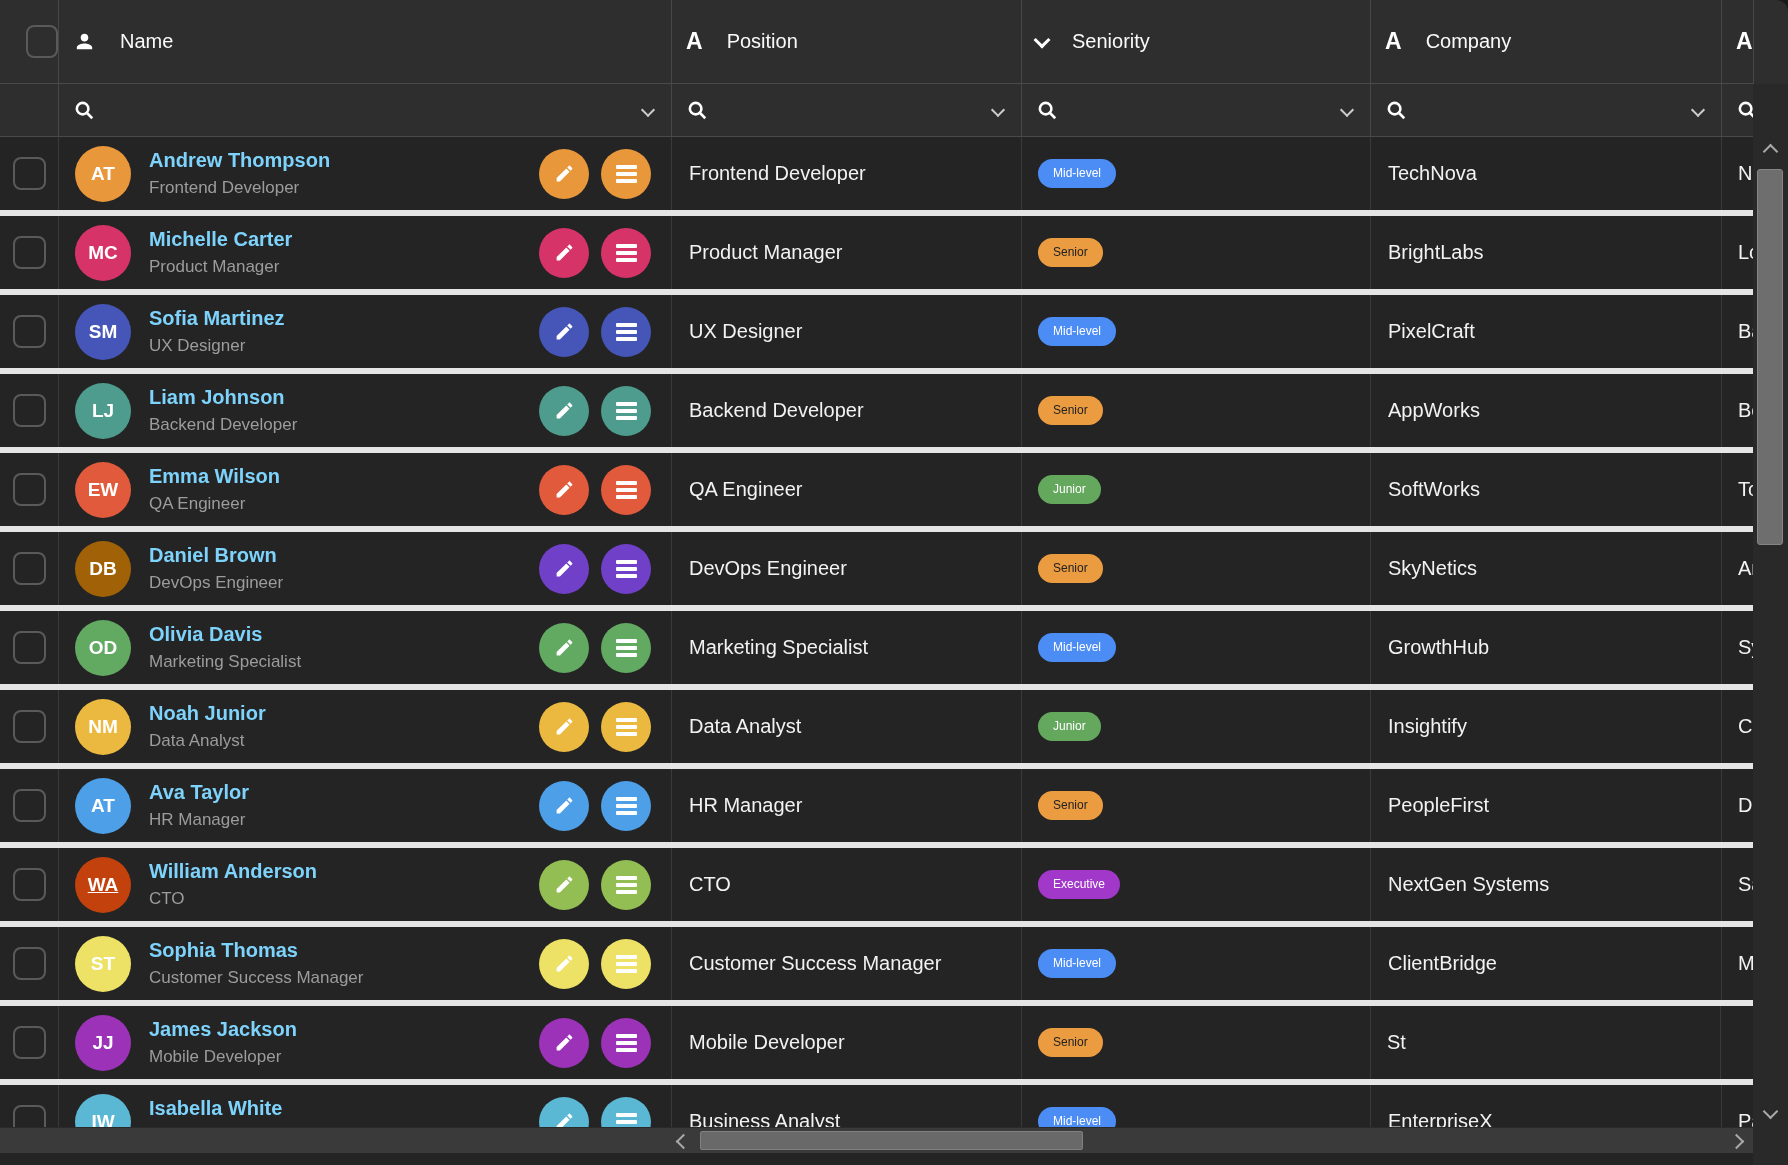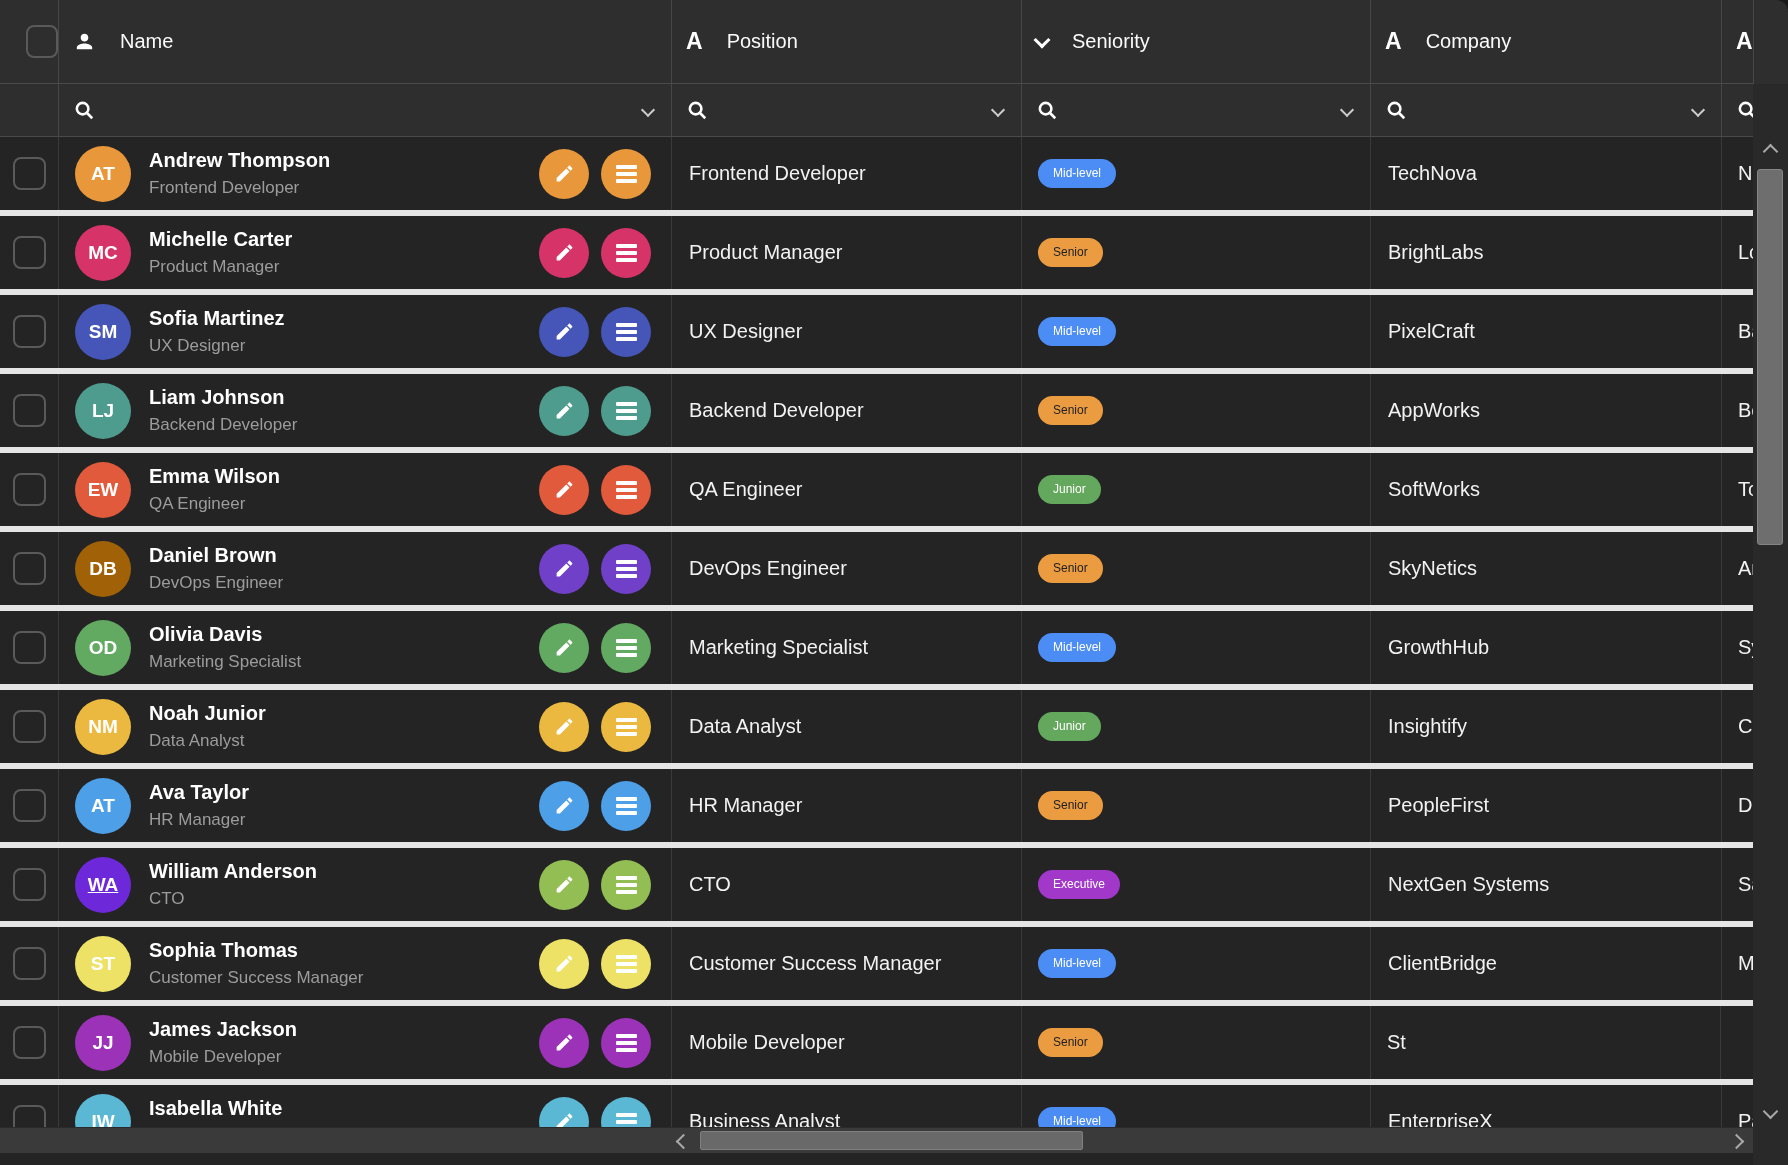--- a/index.html
+++ b/index.html
@@ -38,21 +38,21 @@
         color:#f2f2f2;font-size:20px;}
   .cell.col2,.cell.col4{padding-left:17px;}
   .cell.col5{padding-left:16px;}
   .checkbox{width:33px;height:33px;margin-left:13px;border:2px solid #5a5a5a;
             border-radius:8px;background:transparent;}
   .hdr .checkbox{margin-left:13px;}
   .avatar{width:56px;height:56px;margin-left:16px;border-radius:50%;flex:none;
           display:flex;align-items:center;justify-content:center;
           color:#fff;font-size:19px;font-weight:700;}
   .ntext{margin-left:18px;min-width:0;}
-  .nm{font-size:20px;font-weight:700;color:#ffffff;white-space:nowrap;}
+  .nm{font-size:20px;font-weight:700;color:#7dd3fc;white-space:nowrap;}
   .sub{font-size:17px;color:#9c9c9c;margin-top:6px;white-space:nowrap;}
   .actions{margin-left:auto;margin-right:20px;display:flex;gap:12px;flex:none;}
   .abtn{width:50px;height:50px;border-radius:50%;border:none;cursor:pointer;
         display:flex;align-items:center;justify-content:center;padding:0;}
   .hamb{display:flex;flex-direction:column;gap:3px;}
   .hamb span{display:block;width:21px;height:4px;background:#fff;border-radius:1px;}
   .badge{margin-left:16px;padding:7px 15px 8px;border-radius:18px;
          font-size:12px;font-weight:500;white-space:nowrap;}
   
   .vscroll{position:absolute;top:84px;right:0;width:35px;height:1081px;
@@ -434,21 +434,21 @@
           <span class="badge" style="background: rgb(236, 156, 64); color: rgb(33, 33, 33);">Senior</span>
         </div>
         <div class="cell col4">PeopleFirst</div>
         <div class="cell col5">Du</div>
       </div>
       <div class="row">
         <div class="cell col0">
           <div class="checkbox"></div>
         </div>
         <div class="cell col1">
-          <div class="avatar" style="background: #6d28d9; text-decoration: underline;">WA</div>
+          <div class="avatar" style="background: #c2410c; text-decoration: underline;">WA</div>
           <div class="ntext">
             <div class="nm">William Anderson</div>
             <div class="sub">CTO</div>
           </div>
           <div class="actions">
             <button class="abtn" style="background: rgb(146, 190, 83);">
               <svg width="21" height="21" viewBox="0 0 24 24" fill="#ffffff">
                 <path d="M3 17.25V21h3.75L17.81 9.94l-3.75-3.75L3 17.25zM20.71 7.04c.39-.39.39-1.02 0-1.41l-2.34-2.34c-.39-.39-1.02-.39-1.41 0l-1.83 1.83 3.75 3.75 1.83-1.83z"></path>
               </svg>
             </button>

